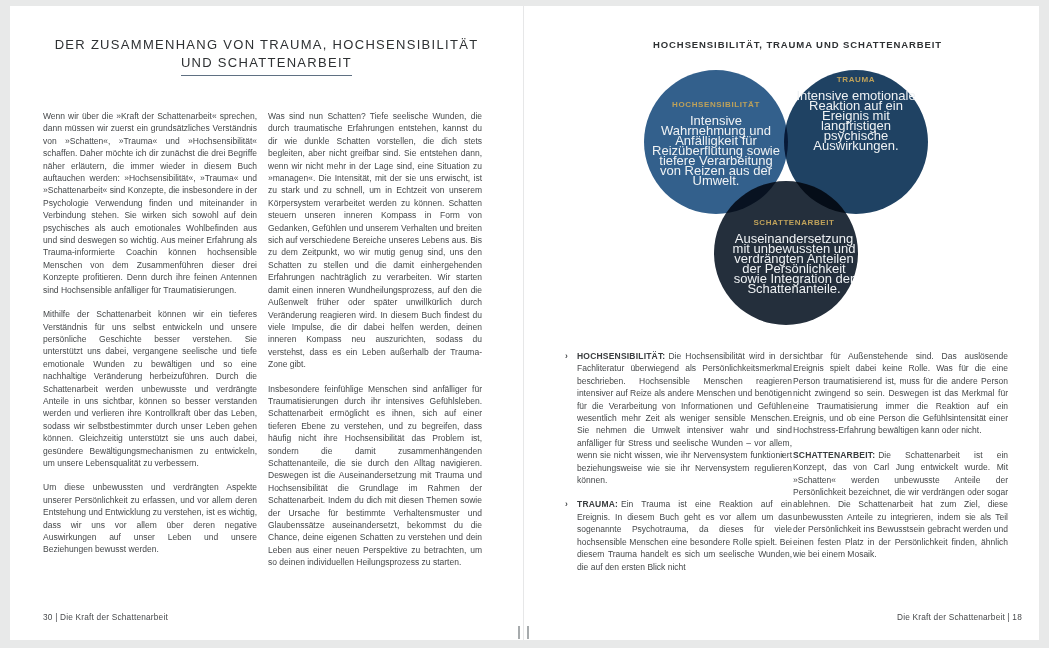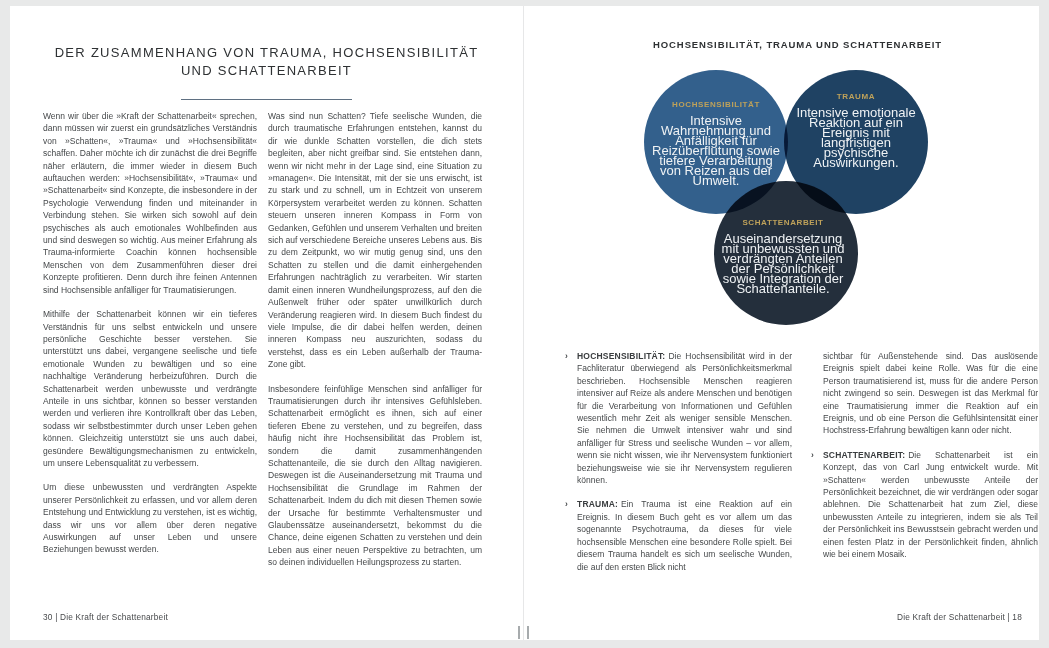--- a/index.html
+++ b/index.html
@@ -15,22 +15,22 @@
   .page-left  { left:10px;  width:513px; }
   .page-right { left:524px; width:515px; }
   .gutter { position:absolute; left:523px; top:6px; width:1px; height:634px;
             background:linear-gradient(90deg,#ededee,#e0e1e2); }
   .gutter-mark { position:absolute; width:2px; height:13px; background:#a7abad; top:626px; }
   .gutter-mark.m1 { left:518px; }
   .gutter-mark.m2 { left:527px; }
 
   
   .lp-title { position:absolute; top:30px; left:0; width:100%; text-align:center;
-              font-size:13px; letter-spacing:1.3px; color:#2e3133; line-height:18px;margin-top:8px; }
-  .lp-title .underlined { display:inline-block; border-bottom:1.5px solid #5f7082; padding-bottom:19px; }
+              font-size:13px; letter-spacing:1.3px; color:#2e3133; line-height:18px; }
+  .lp-title .underlined { display:inline-block; border-bottom:1.5px solid #5f7082; padding-bottom:3px; }
 
   .body-col { position:absolute; top:104px; width:214px; font-size:8.5px; line-height:12.4px;
               text-align:justify; hyphens:auto; -webkit-hyphens:auto; }
   .body-col p { margin-bottom:12px; }
   .col-1 { left:33px; }
   .col-2 { left:258px; }
 
   .footer { position:absolute; top:606px; font-size:8.3px; letter-spacing:0.2px; color:#47494b; }
   .footer-left { left:33px; }
   .footer-right { right:17px; text-align:right; }
@@ -40,29 +40,29 @@
                 font-size:9.5px; font-weight:700; letter-spacing:0.9px; color:#2e3133; }
 
   .venn { position:absolute; left:0; top:0; width:515px; height:340px; }
   .vcircle { position:absolute; width:144px; height:144px; border-radius:50%;
              mix-blend-mode:multiply; }
   .vc-1 { left:120px; top:64px; }
   .vc-2 { left:260px; top:64px; }
   .vc-3 { left:190px; top:175px; }
   .vlabel { position:absolute; width:132px; text-align:center; }
   .vl-1 { left:126px; top:94px; }
-  .vl-2 { left:266px; top:86px;text-align:center; }
-  .vl-3 { left:193px; top:212px; }
+  .vl-2 { left:266px; top:69px;text-align:center; }
+  .vl-3 { left:204px; top:212px; }
   .vtitle { font-size:8px; font-weight:700; letter-spacing:0.6px; margin-bottom:7px; }
   .vbody { font-size:13px; line-height:10px; color:#eff2f4; }
 
   .bullet-col { position:absolute; top:344px; width:227px; font-size:8.5px; line-height:12.4px;
                 text-align:justify; hyphens:auto; -webkit-hyphens:auto; }
   .bcol-1 { left:41px; }
-  .bcol-2 { left:287px; }
+  .bcol-2 { left:257px; }
   .bullet-col p { margin-bottom:12px; }
   .bullet { position:relative; padding-left:12px; }
   .bullet .marker { position:absolute; left:0; top:0; font-weight:700; }
   .bullet .term { font-weight:700; letter-spacing:0.2px; margin-right:3px; color:#3a3d3f; }
   .bullet-cont { padding-left:12px; }
 </style>
 </head>
 <body>
 
 <div class="page page-left">

